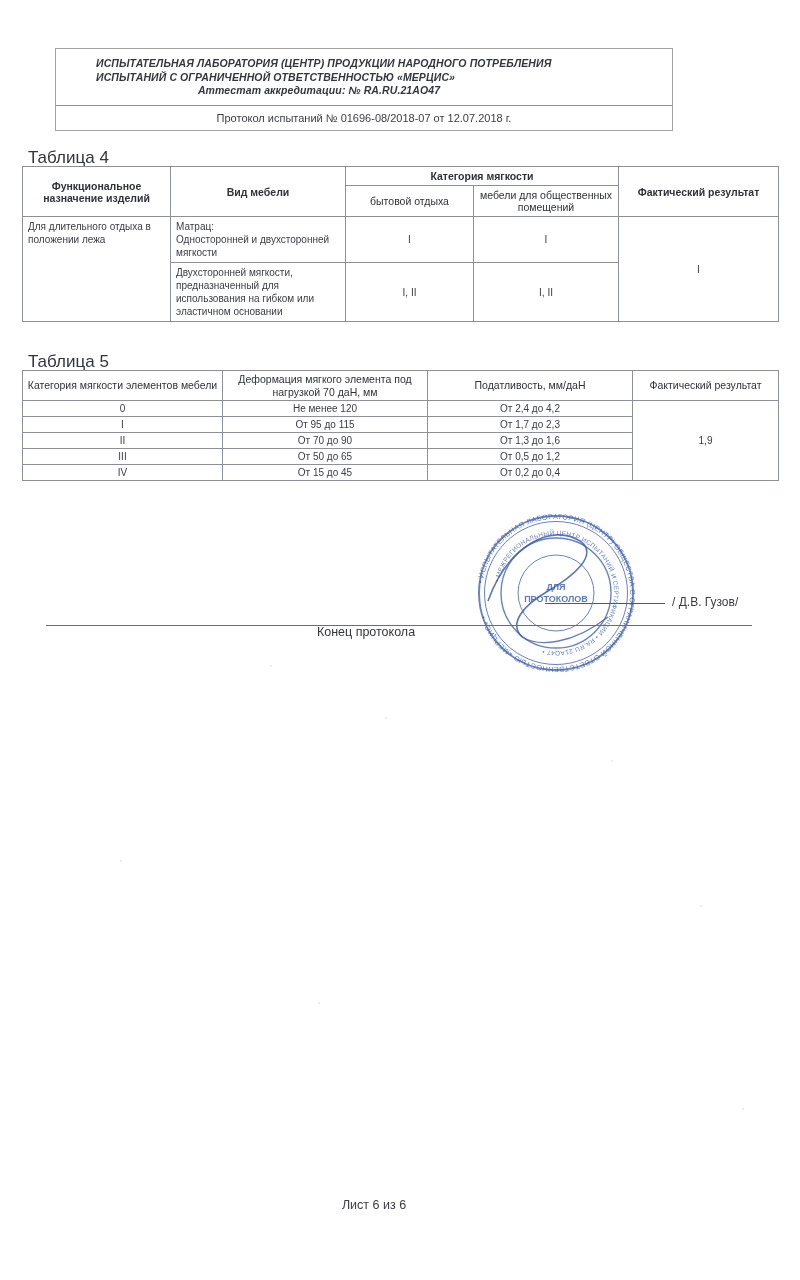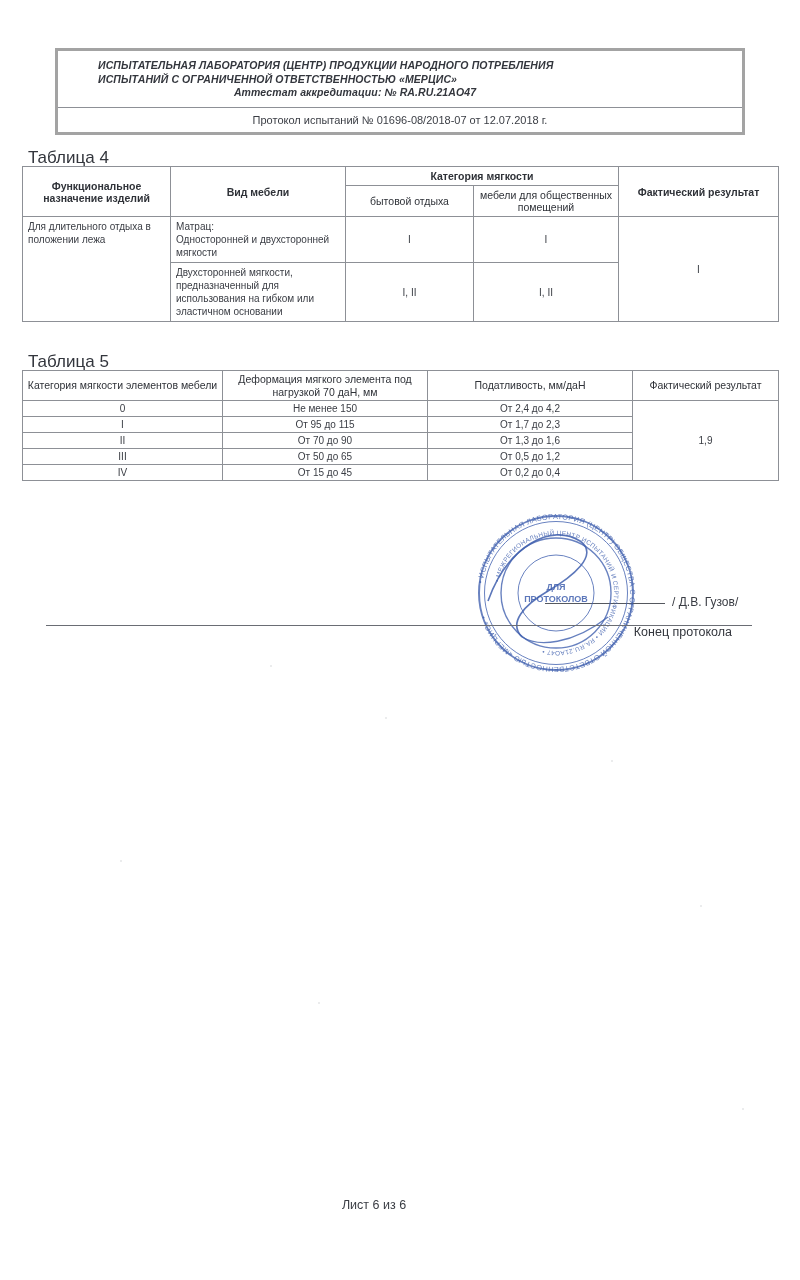--- a/index.html
+++ b/index.html
@@ -21,22 +21,22 @@
     width: 800px;
     height: 1280px;
     overflow: hidden;
   }
 
   
   .header-box {
     position: absolute;
     left: 55px;
     top: 48px;
-    width: 690px;
-    border: 3px solid #a3a3a3;
+    width: 618px;
+    border: 1px solid #a3a3a3;
     box-sizing: border-box;
   }
   .header-top {
     padding: 8px 10px 7px 40px;
     border-bottom: 1px solid #8d9096;
     text-align: left;
   }
   .header-line {
     font-style: italic;
     font-weight: bold;
@@ -157,21 +157,21 @@
     left: 46px;
     top: 625px;
     width: 706px;
     border-bottom: 1px solid #6a6d74;
   }
   .end-text {
     position: absolute;
     left: 0;
     top: 625px;
     width: 732px;
-    text-align: right;
+    text-align: center;
     font-size: 12.5px;
     color: #33363d;
   }
 
   
   .stamp {
     position: absolute;
     left: 468px;
     top: 505px;
     width: 176px;
@@ -261,21 +261,21 @@
     </colgroup>
     <tbody>
       <tr>
         <td class="hd">Категория мягкости элементов мебели</td>
         <td class="hd">Деформация мягкого элемента под нагрузкой 70 даН, мм</td>
         <td class="hd">Податливость, мм/даН</td>
         <td class="hd">Фактический результат</td>
       </tr>
       <tr>
         <td>0</td>
-        <td>Не менее 150</td>
+        <td>Не менее 120</td>
         <td>От 2,4 до 4,2</td>
         <td rowspan="5">1,9</td>
       </tr>
       <tr>
         <td>I</td>
         <td>От 95 до 115</td>
         <td>От 1,7 до 2,3</td>
       </tr>
       <tr>
         <td>II</td>

